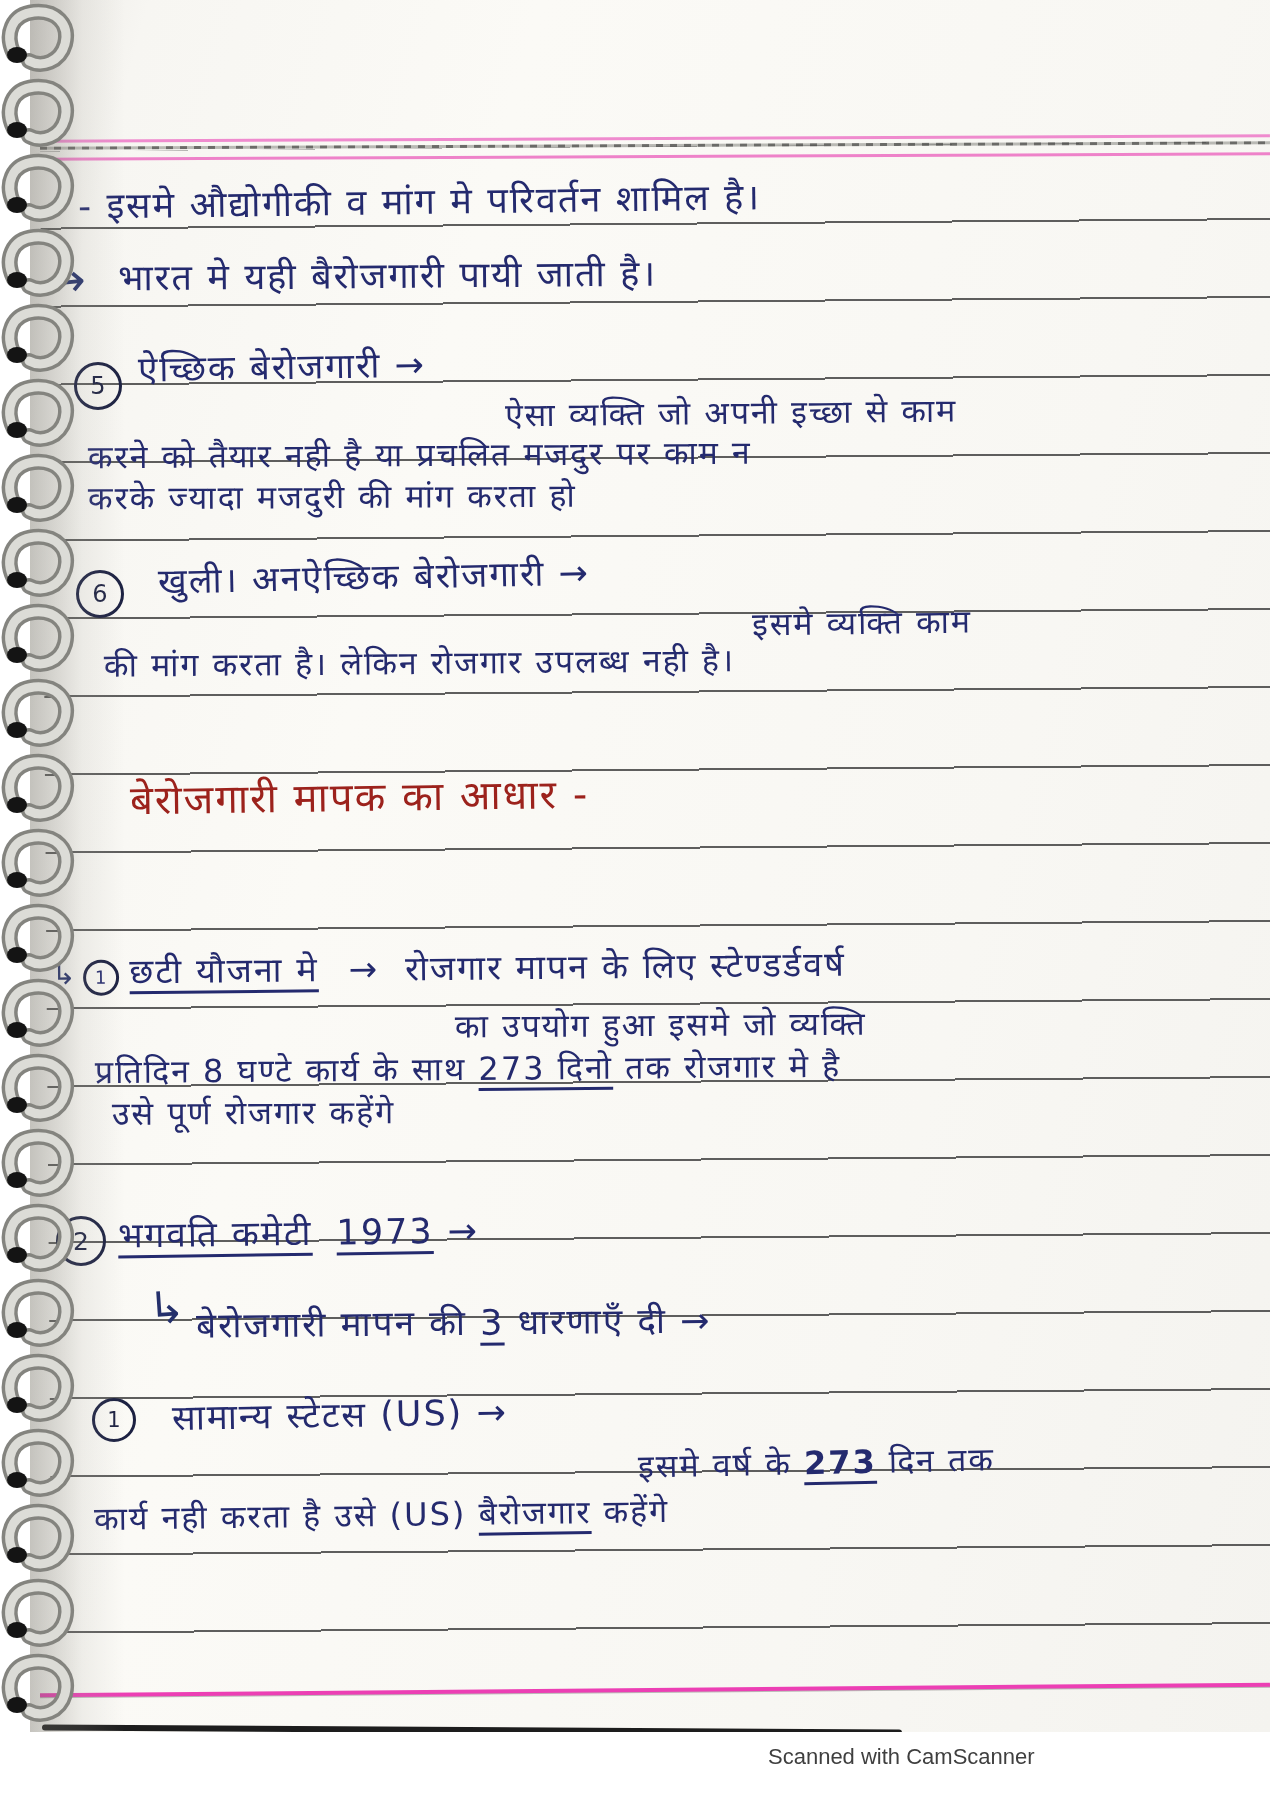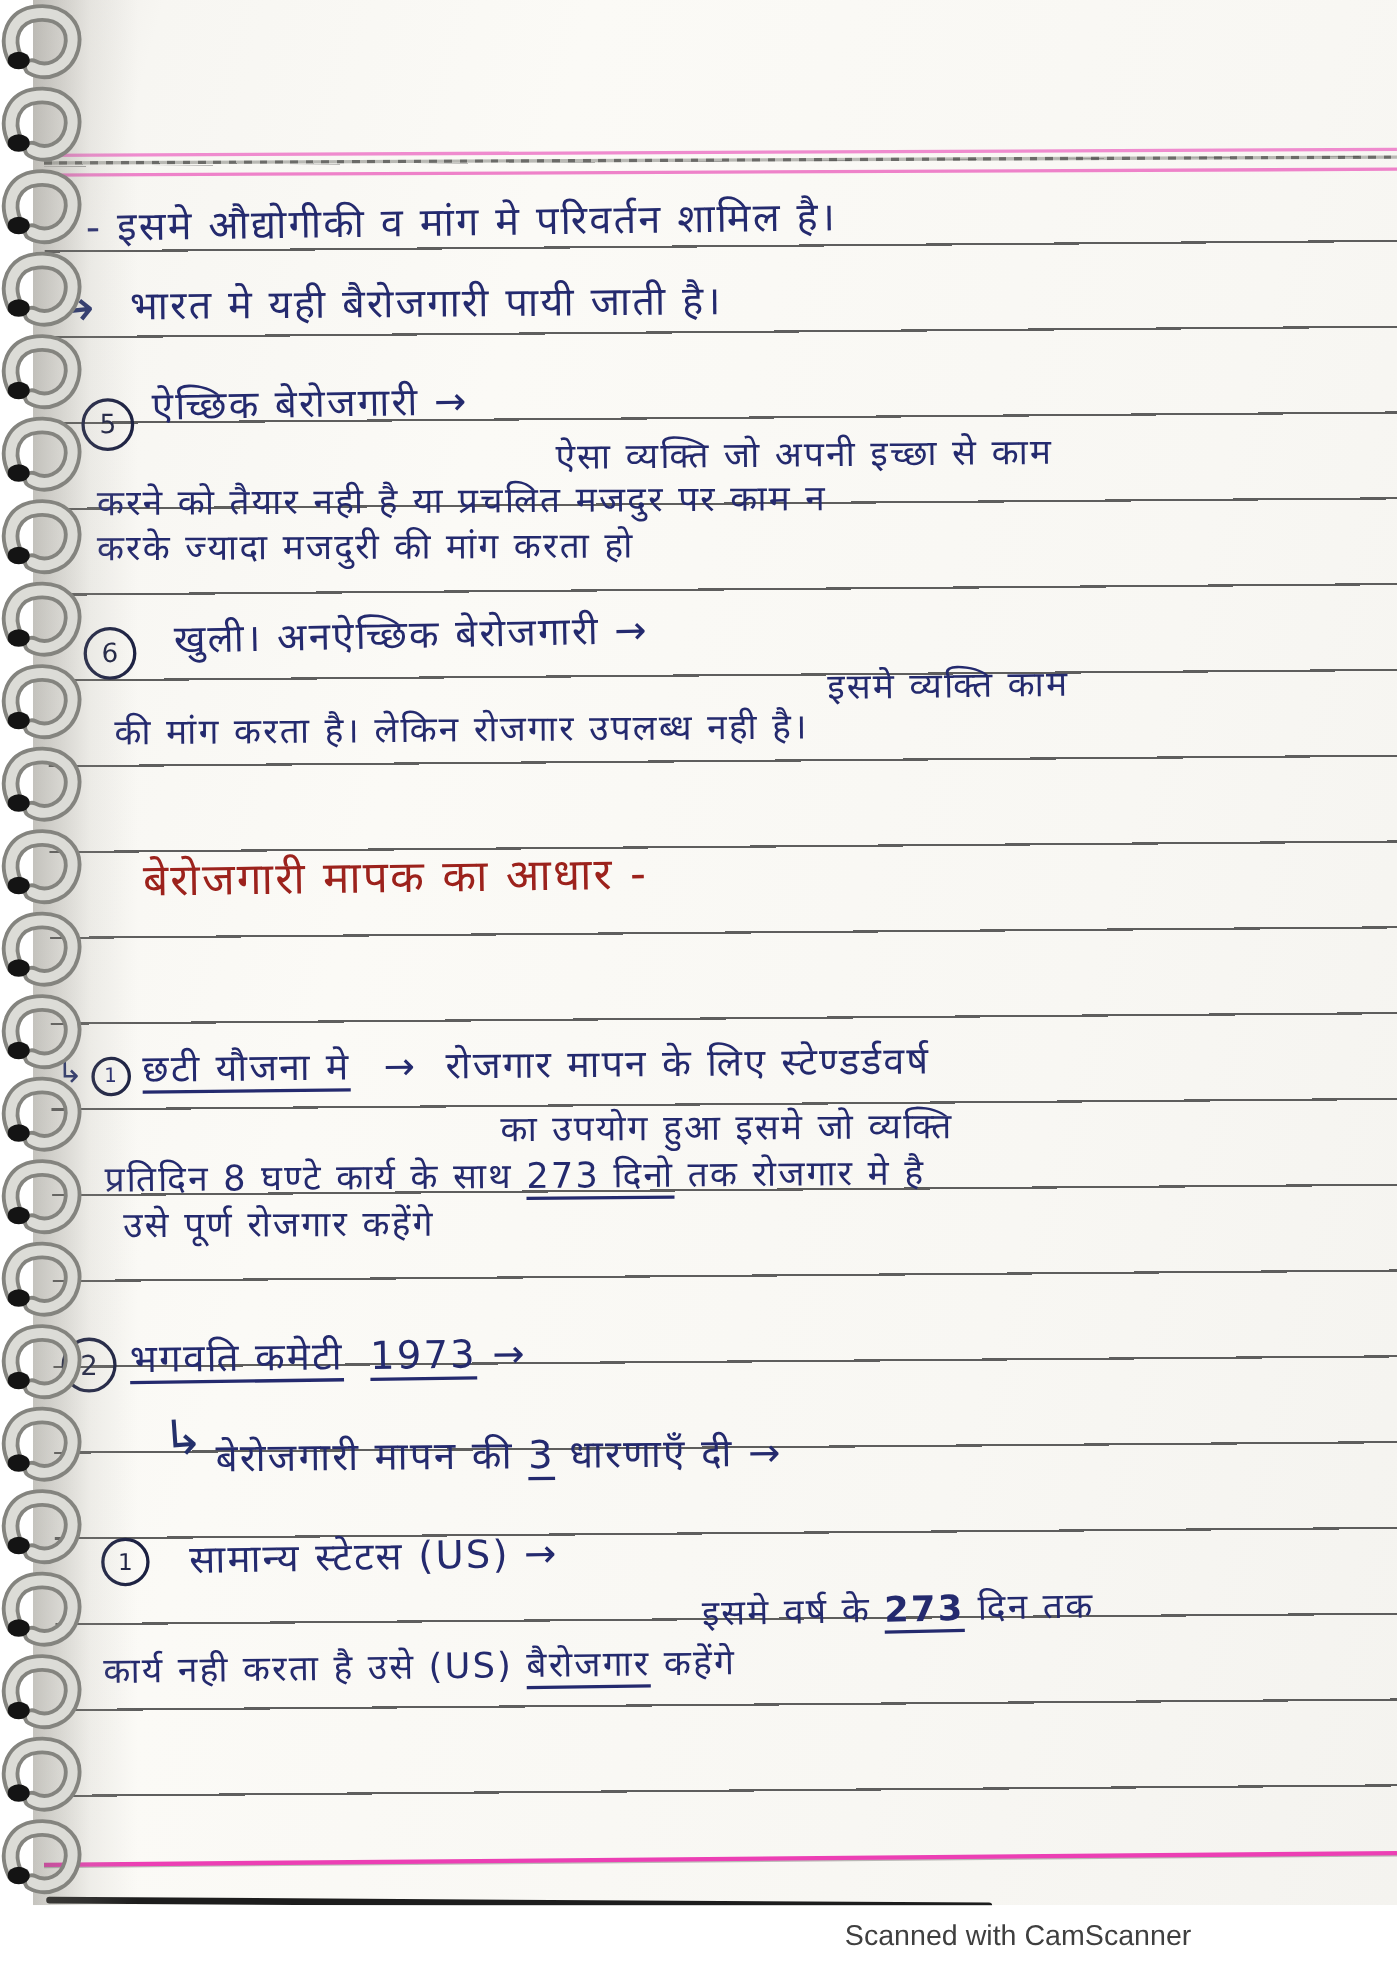--- a/index.html
+++ b/index.html
@@ -28,21 +28,21 @@
   .hw{position:absolute;color:#242a6e;white-space:nowrap;letter-spacing:2px;
       font-family:"DejaVu Sans",sans-serif;}
   .hw-red{color:#9c221c;}
   .u{text-decoration:underline;text-underline-offset:8px;text-decoration-thickness:3px;}
   .cnum{position:absolute;display:flex;align-items:center;justify-content:center;
         border:3px solid #1c2142;border-radius:50%;color:#1c2142;background:transparent;}
   .row{display:flex;align-items:baseline;}
   .mark{color:#24306b;}
   
   .footer-band{position:absolute;left:0;top:1732px;right:0;height:65px;background:#ffffff;}
-  .watermark{position:absolute;left:768px;top:1744px;color:#3f3f3f;font-size:26px;
+  .watermark{position:absolute;left:768px;top:1744px;color:#3f3f3f;font-size:22px;
         font-family:"Liberation Sans",sans-serif;letter-spacing:0;}
 </style>
 </head>
 <body>
 
 <div class="stage">
 
   <div class="paper"></div>
 
   <div class="top-double-rule">

